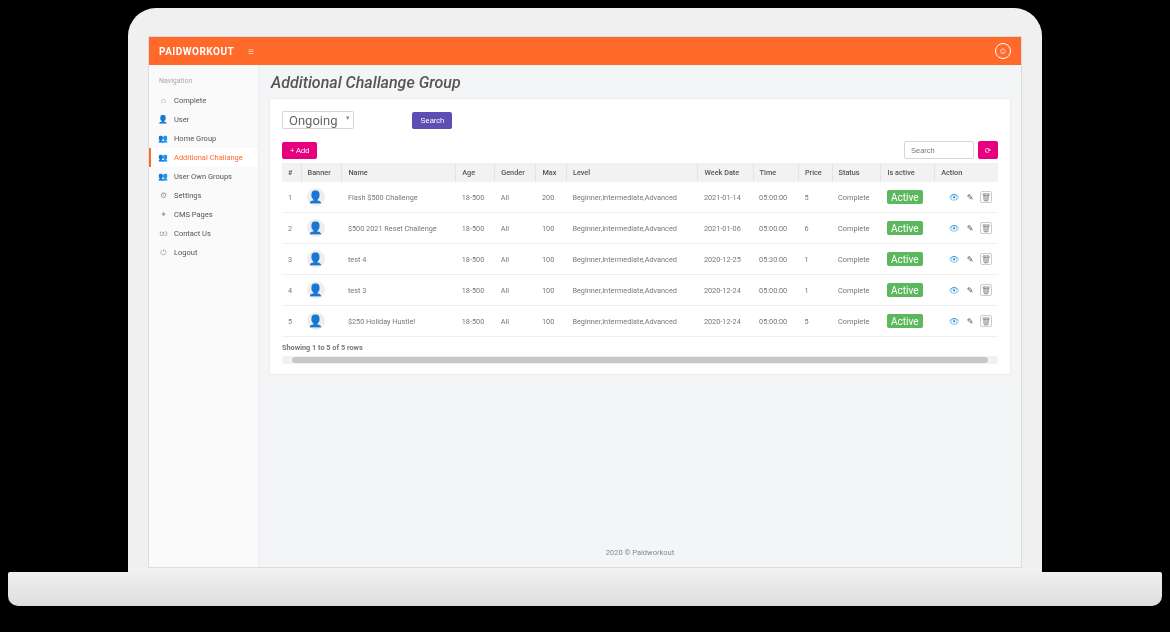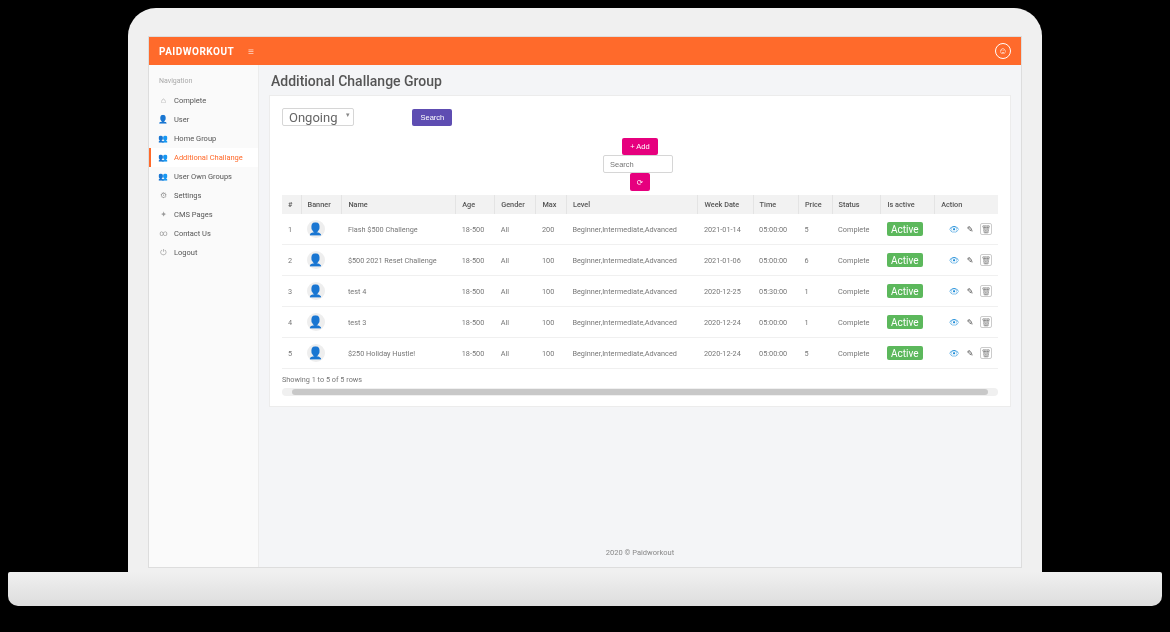--- a/index.html
+++ b/index.html
@@ -107,24 +107,25 @@
     font-size: 8px;
   }
   .nav-item.active .nicon { color: #ff6a2b; }
   .main {
     flex: 1;
     display: flex;
     flex-direction: column;
     min-width: 0;
   }
   .page-title {
-    font-size: 14px;
+    font-size: 16px;
     color: #555;
     padding: 8px 12px 6px;
     font-weight: 500;
+    font-style: italic;
   }
   .panel {
     background: #fff;
     margin: 0 10px 8px 10px;
     border: 1px solid #ececec;
     padding: 12px 12px 10px 12px;
   }
   .filter-row {
     display: flex;
     align-items: center;
@@ -154,21 +155,20 @@
     cursor: pointer;
     color: #fff;
   }
   .btn-search { background: #5e4db2; }
   .btn-add { background: #e6007e; }
   .btn-refresh { background: #e6007e; width: 20px; height: 18px; display:flex;align-items:center;justify-content:center;}
   .toolbar-row {
     display: flex;
     align-items: center;
     margin-bottom: 4px;
-    flex-direction: column;
   }
   .toolbar-row .spacer { flex: 1; }
   .search-input {
     height: 18px;
     width: 70px;
     border: 1px solid #d6d6d6;
     border-radius: 2px;
     font-size: 7.5px;
     padding: 0 6px;
     color: #666;
@@ -223,20 +223,21 @@
   .action-icon.edit { color: #555; }
   .action-icon.del {
     color: #888;
     border: 1px solid #ccc;
     border-radius: 2px;
   }
   .showing {
     font-size: 7.3px;
     color: #777;
     margin-top: 6px;
+    font-weight: bold;
   }
   .hscroll {
     height: 8px;
     background: #f0f0f0;
     border-radius: 4px;
     margin-top: 4px;
     position: relative;
   }
   .hscroll::before, .hscroll::after {
     content:"";

